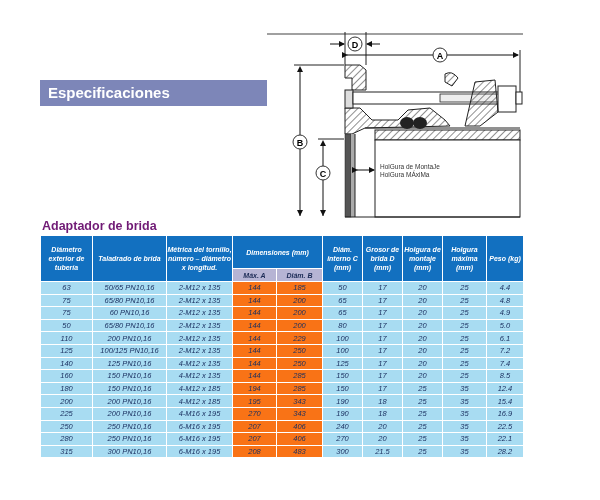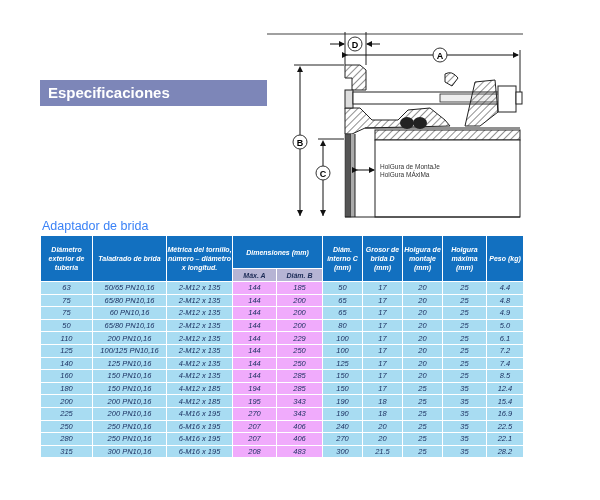--- a/index.html
+++ b/index.html
@@ -1,27 +1,27 @@
 <!DOCTYPE html>
 <html><head>
 <meta charset="utf-8">
 <style>
   html, body { margin:0; padding:0; background:#ffffff; }
   body { width:600px; height:500px; position:relative; overflow:hidden; font-family:"Liberation Sans", sans-serif; }
   .spec-header { position:absolute; left:40px; top:35px; width:227px; height:26px; background:#7d86b8;margin-top:45px; }
   .spec-header span { position:absolute; left:8px; top:4px; color:#fff; font-weight:bold; font-size:15px; }
   .top-rule { position:absolute; left:267px; top:33px; width:256px; height:2px; background:#a0a0a0; }
   .diagram { position:absolute; left:280px; top:30px; width:250px; height:200px; }
-  .section-title { position:absolute; left:42px; top:219px; font-size:12.5px; font-weight:normal; color:#3b82f6; }
+  .section-title { position:absolute; left:42px; top:219px; font-size:12.5px; font-weight:bold; color:#701a75; }
   table.spec { position:absolute; left:40px; top:235px; border-collapse:collapse; table-layout:fixed; width:483px;font-style:italic; }
   table.spec th, table.spec td { border:1.5px solid #ffffff; text-align:center; padding:0; }
   table.spec th.h { background:#1270c0; color:#ffffff; font-size:7px; font-weight:bold; line-height:9px; }
   table.spec th.sub { background:#b6b4d4; color:#1b2a55; font-size:7px; font-weight:bold; height:12px; }
   table.spec td { background:#a8dcf2; color:#1b3060; font-size:7.5px; height:11.6px; line-height:11px; }
-  table.spec td.dim { background:#f0abfc; }
+  table.spec td.dim { background:#f97316; }
 </style>
 </head>
 <body>
 
 <div class="spec-header">
   <span>Especificaciones</span>
 </div>
 <div class="top-rule"></div>
 
 <svg class="diagram" viewBox="0 0 250 200" width="250" height="200">

